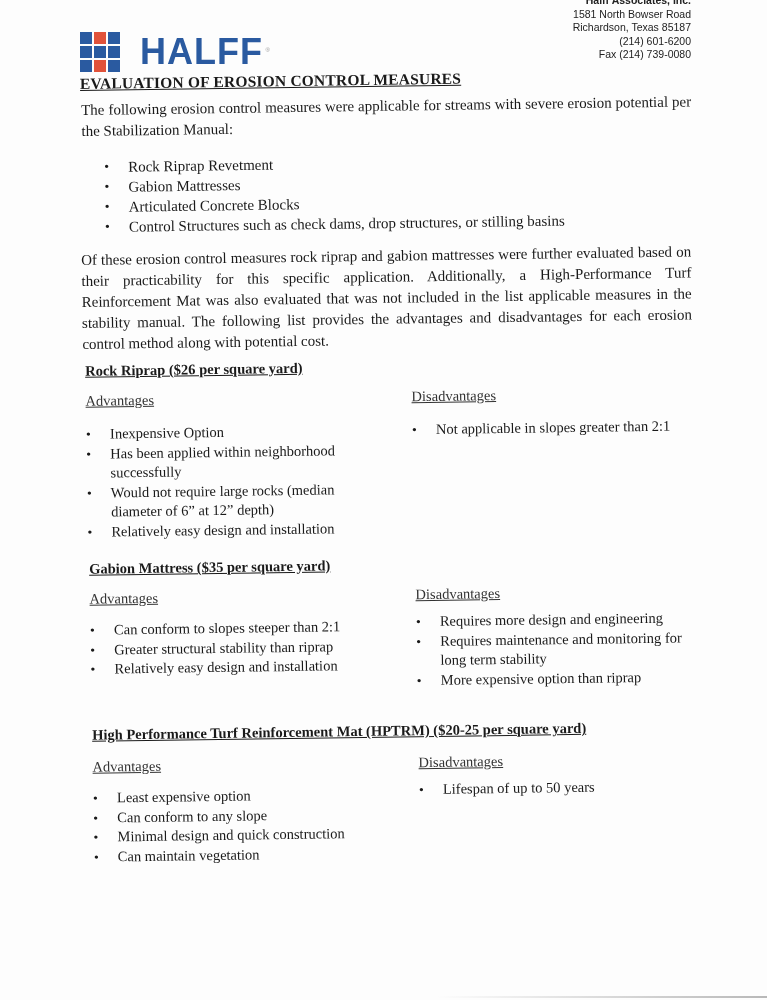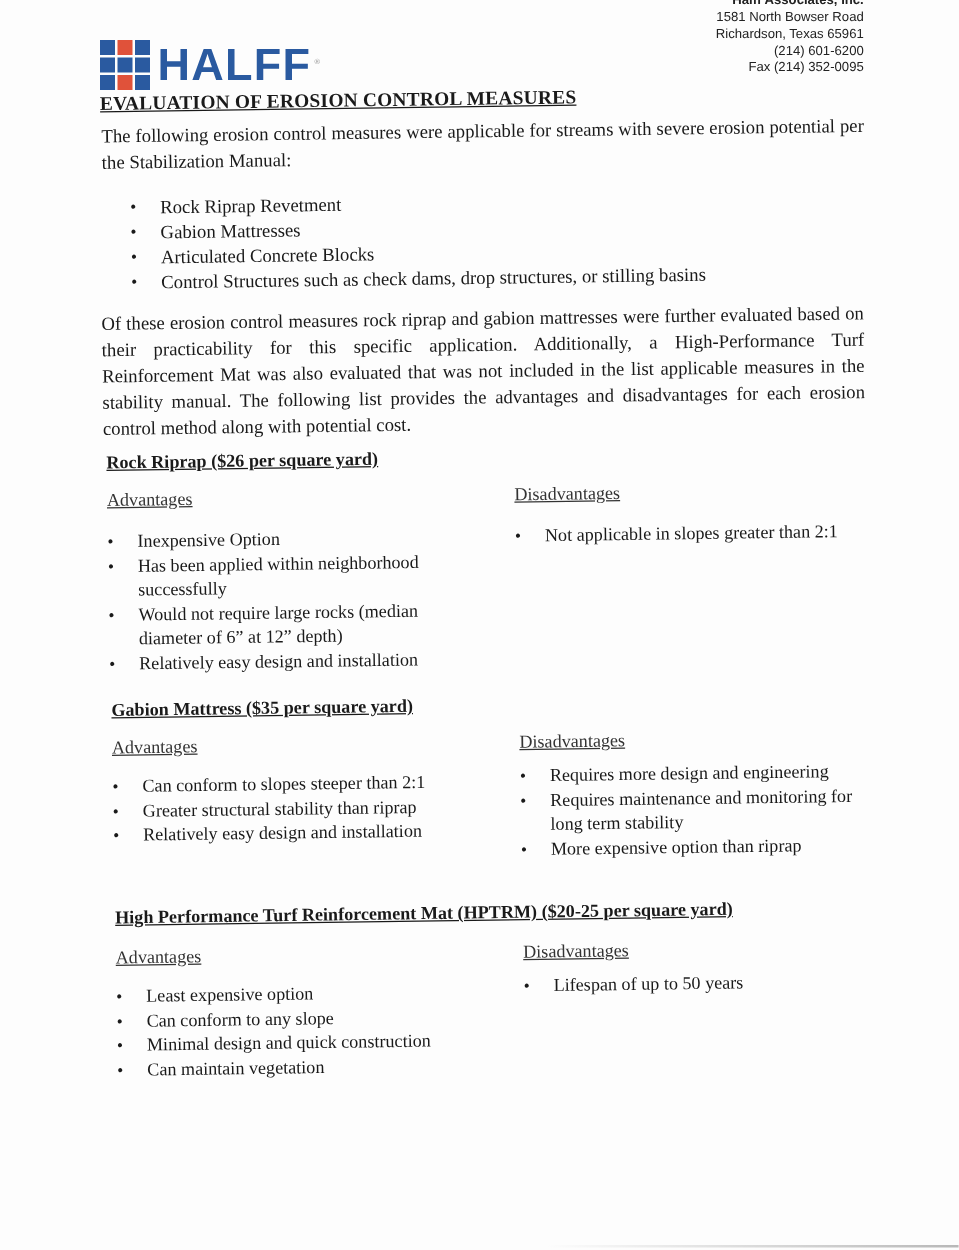--- a/index.html
+++ b/index.html
@@ -20,21 +20,21 @@
     }
     .address .company { font-weight: bold; }
     
     .logo { position: absolute; left: 80px; top: 32px; display: flex; align-items: center; }
     .logo-grid {
       display: grid; grid-template-columns: repeat(3, 12px); grid-template-rows: repeat(3, 12px);
       gap: 2px;
     }
     .logo-grid span { display: block; width: 12px; height: 12px; }
     .logo-text {
-      margin-left: 6px;
+      margin-left: 20px;
       font-family: "Liberation Sans", "DejaVu Sans", sans-serif;
       font-weight: bold; font-size: 36px; letter-spacing: 1px;
       color: #2a5aa0; line-height: 36px;
       position: relative;
     }
     .logo-text .reg { position: absolute; right: -8px; top: -2px; font-size: 6px; color: #999; font-weight: normal; }
 
     .title {
       position: absolute; left: 80px; top: 75px;
       font-size: 15.5px; font-weight: bold; text-decoration: underline;
@@ -76,23 +76,23 @@
     }
   </style>
 </head>
 <body>
 
 <div class="page">
 
   <div class="address">
     <div class="company">Halff Associates, Inc.</div>
     <div>1581 North Bowser Road</div>
-    <div>Richardson, Texas 65961</div>
+    <div>Richardson, Texas 85187</div>
     <div>(214) 601-6200</div>
-    <div>Fax (214) 352-0095</div>
+    <div>Fax (214) 739-0080</div>
   </div>
 
   <div class="logo">
     <div class="logo-grid" id="logo-grid">
         <span style="background: rgb(42, 90, 160);"></span>
         <span style="background: rgb(224, 82, 58);"></span>
         <span style="background: rgb(42, 90, 160);"></span>
         <span style="background: rgb(42, 90, 160);"></span>
         <span style="background: rgb(42, 90, 160);"></span>
         <span style="background: rgb(42, 90, 160);"></span>

